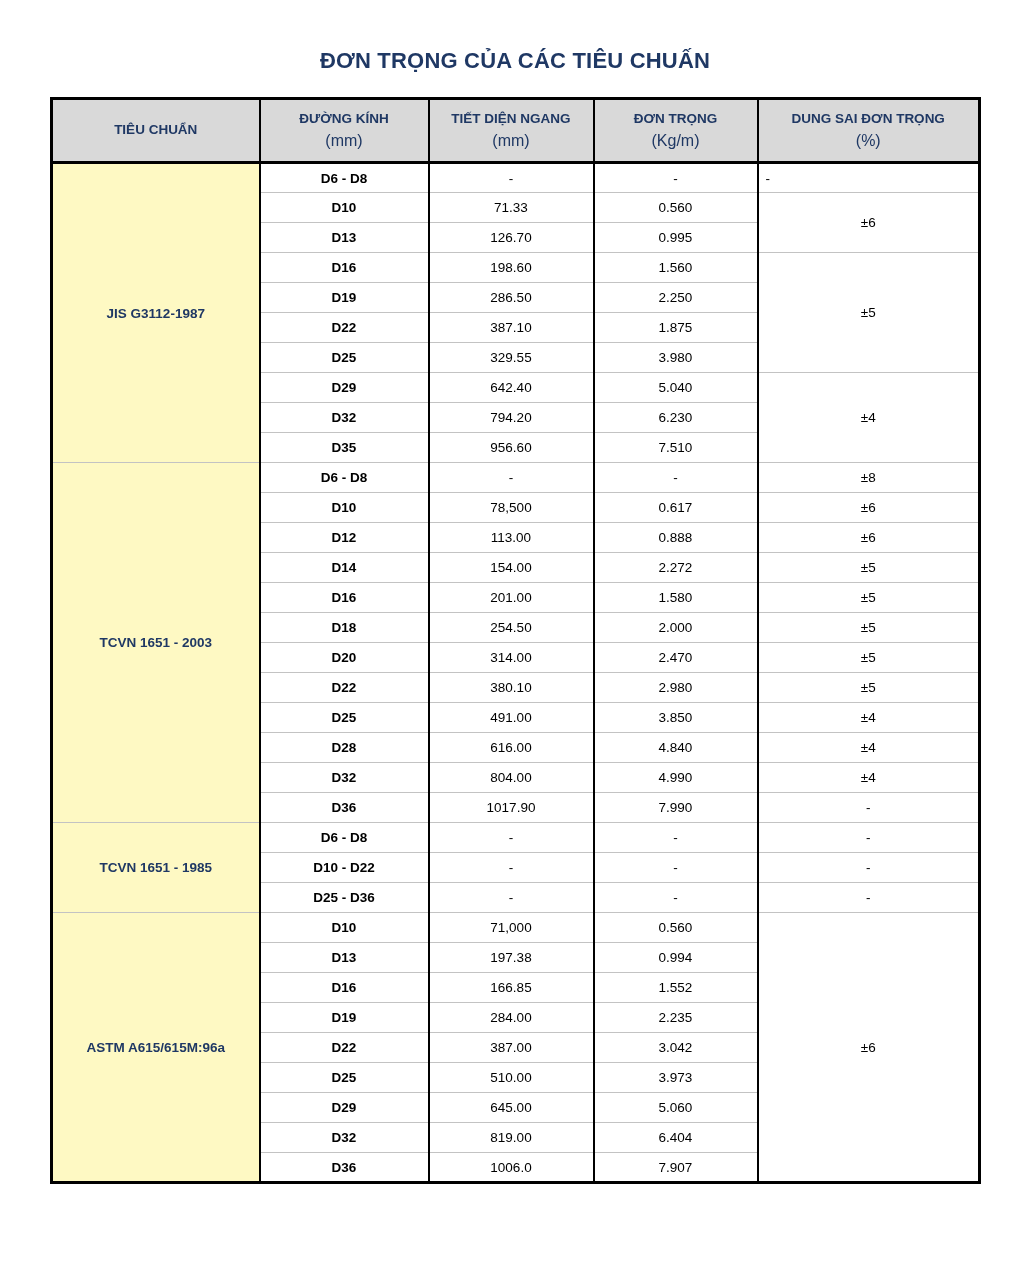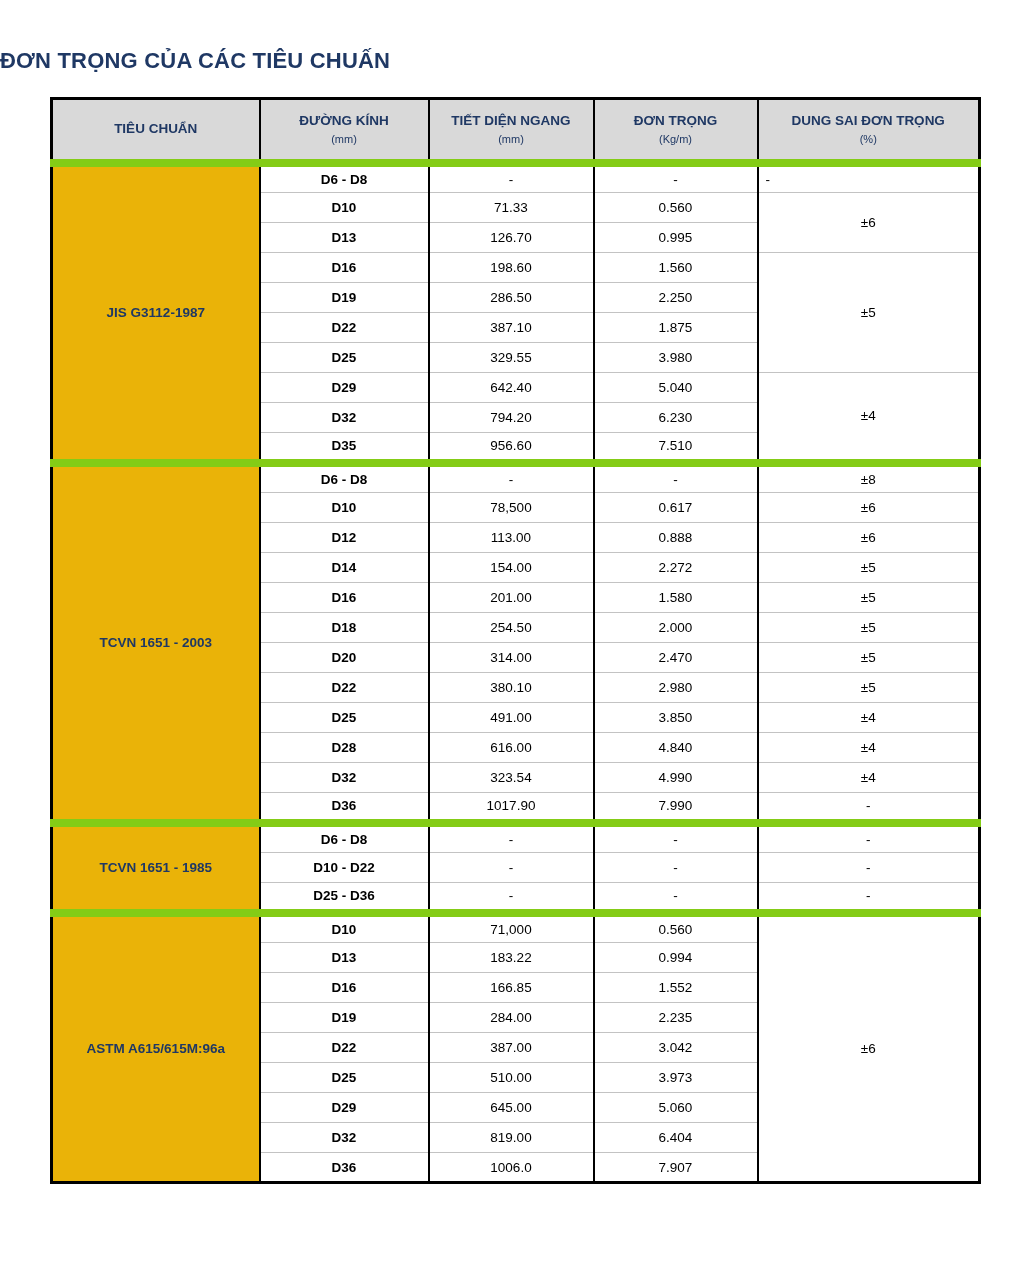--- a/index.html
+++ b/index.html
@@ -6,21 +6,21 @@
   html, body {
     margin: 0; padding: 0;
     background: #ffffff;
     font-family: "Liberation Sans", sans-serif;
   }
   body { width: 1030px; height: 1271px; overflow: hidden; }
 
   .page-title {
     margin: 48px 0 0 0;
     width: 1030px;
-    text-align: left;
+    text-align: center;
     color: #1F3864;
     font-size: 22px;
     font-weight: 700;
     letter-spacing: 0.2px;
   }
 
   table.weight-table {
     border-collapse: collapse;
     table-layout: fixed;
     margin: 23px 0 0 50px;
@@ -46,35 +46,35 @@
 
   thead th {
     background: #D9D9D9;
     color: #1F3864;
     height: 64px;
     border-bottom: 3px solid #000000;
     border-top: 3px solid #000000;
     text-align: center;
   }
   .h-label { font-weight: 700; font-size: 13.5px; line-height: 1.35; }
-  .h-unit  { font-weight: 400; font-size: 11px;  line-height: 1.35; margin-top: 2px; }
+  .h-unit  { font-weight: 400; font-size: 16px;  line-height: 1.35; margin-top: 2px; }
 
   tbody td { height: 30px; text-align: center; }
 
   td.std-cell {
-    background: #eab308;
+    background: #fef9c3;
     color: #1F3864;
     font-weight: 700;
   }
   td.dia-cell { font-weight: 700; }
   td.num-cell { font-weight: 400; }
   td.tol-cell { font-weight: 400; }
   td.tol-left { text-align: left; padding-left: 7px; }
 
-  tbody td.section-start { border-top: 8px solid #84cc16; }
+  tbody td.section-start { border-top: 1px solid #84cc16; }
 </style>
 </head>
 <body>
 
 <div>
 
   <div class="page-title">ĐƠN TRỌNG CỦA CÁC TIÊU CHUẤN</div>
 
   <table class="weight-table">
     <colgroup>
@@ -219,21 +219,21 @@
           <td class="tol-cell" rowspan="1">±4</td>
         </tr>
         <tr>
           <td class="dia-cell">D28</td>
           <td class="num-cell">616.00</td>
           <td class="num-cell">4.840</td>
           <td class="tol-cell" rowspan="1">±4</td>
         </tr>
         <tr>
           <td class="dia-cell">D32</td>
-          <td class="num-cell">323.54</td>
+          <td class="num-cell">804.00</td>
           <td class="num-cell">4.990</td>
           <td class="tol-cell" rowspan="1">±4</td>
         </tr>
         <tr>
           <td class="dia-cell">D36</td>
           <td class="num-cell">1017.90</td>
           <td class="num-cell">7.990</td>
           <td class="tol-cell" rowspan="1">-</td>
         </tr>
         <tr>
@@ -257,21 +257,21 @@
         </tr>
         <tr>
           <td class="std-cell section-start" rowspan="9">ASTM A615/615M:96a</td>
           <td class="dia-cell section-start">D10</td>
           <td class="num-cell section-start">71,000</td>
           <td class="num-cell section-start">0.560</td>
           <td class="tol-cell section-start" rowspan="9">±6</td>
         </tr>
         <tr>
           <td class="dia-cell">D13</td>
-          <td class="num-cell">183.22</td>
+          <td class="num-cell">197.38</td>
           <td class="num-cell">0.994</td>
         </tr>
         <tr>
           <td class="dia-cell">D16</td>
           <td class="num-cell">166.85</td>
           <td class="num-cell">1.552</td>
         </tr>
         <tr>
           <td class="dia-cell">D19</td>
           <td class="num-cell">284.00</td>

